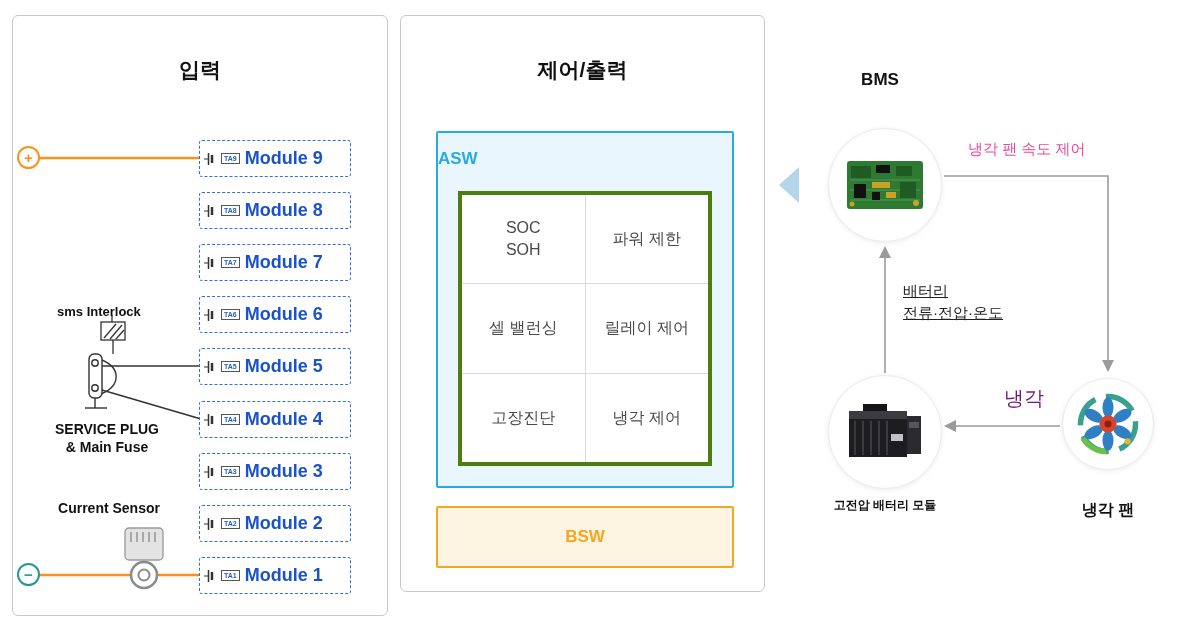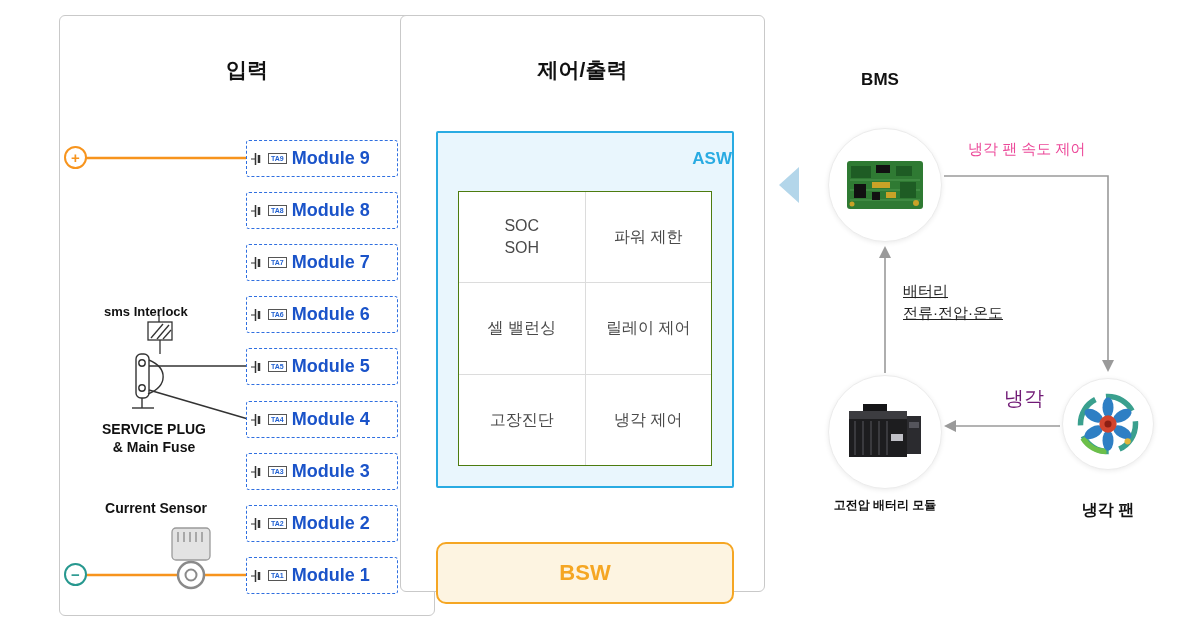--- a/index.html
+++ b/index.html
@@ -27,31 +27,31 @@
   .m-label { font-size:18px; font-weight:bold; color:#1a53c9; white-space:nowrap; }
 
   .lp-label { position:absolute; color:#111; white-space:pre-line; z-index:2; }
   .interlock-label { left:44px; top:288px; font-size:13px; font-weight:bold; }
   .plug-label { left:19px; top:404px; width:150px; text-align:center; font-size:14px; font-weight:bold; line-height:18px; }
   .sensor-label { left:26px; top:484px; width:140px; text-align:center; font-size:14px; font-weight:bold; }
 
   
   .asw-box { position:absolute; left:35px; top:115px; width:298px; height:357px;
              background:#e9f6fd; border:2px solid #29abe2; border-radius:2px; }
-  .asw-title { position:absolute; top:16px; left:0; right:0; text-align:right;
+  .asw-title { position:absolute; top:16px; left:0; right:0; text-align:left;
                font-size:17px; font-weight:bold; color:#29abe2; }
   .asw-grid { position:absolute; left:20px; right:20px; top:58px; bottom:20px;
               display:grid; grid-template-columns:1fr 1fr; grid-template-rows:1fr 1fr 1fr;
-              gap:1px; background:#dcdcdc; border:1px solid #4d7c0f; }
+              gap:1px; background:#dcdcdc; border:4px solid #4d7c0f; }
   .asw-cell { background:#fff; display:flex; align-items:center; justify-content:center;
               font-size:16px; color:#4a4a4a; text-align:center; white-space:pre-line; line-height:22px; }
   .bsw-box { position:absolute; left:35px; top:490px; width:298px; height:62px;
-             background:#fdf4e1; border:2px solid #f5a623; border-radius:10px;
+             background:#fdf4e1; border:2px solid #f5a623; border-radius:2px;
              display:flex; align-items:center; justify-content:center;
-             font-size:22px; font-weight:bold; color:#f5a623;margin-top:36px; }
+             font-size:17px; font-weight:bold; color:#f5a623; }
 
   
   .chevron { position:absolute; left:779px; top:167px; width:0; height:0;
              border-top:18px solid transparent; border-bottom:18px solid transparent;
              border-right:20px solid #b3d6ea; }
   .circle { position:absolute; border-radius:50%; background:#fff; border:1px solid #ececec;
             box-shadow:0 1px 5px rgba(0,0,0,0.08);
             display:flex; align-items:center; justify-content:center; }
   .bms-circle { left:828px; top:128px; width:114px; height:114px; }
   .battery-circle { left:828px; top:375px; width:114px; height:114px; }
@@ -65,21 +65,21 @@
   .batmod-label { left:795px; top:497px; width:180px; text-align:center; font-size:12px; font-weight:bold; }
   .fan-label { left:1058px; top:500px; width:100px; text-align:center; font-size:16px; font-weight:bold; }
 
   .arrows { position:absolute; left:770px; top:0; pointer-events:none; }
 </style>
 </head>
 <body>
 
 <div class="stage">
 
-  <div class="panel" style="left:12px; top:15px; width:376px; height:601px;margin-left:47px;">
+  <div class="panel" style="left:12px; top:15px; width:376px; height:601px;">
     <div class="panel-title">입력</div>
 
     <svg class="wiring" width="374" height="599" viewBox="0 0 374 599">
 
       <line x1="16" y1="142" x2="188" y2="142" stroke="#f7941d" stroke-width="2.5"></line>
 
       <line x1="16" y1="559" x2="188" y2="559" stroke="#f7941d" stroke-width="2.5"></line>
 
       <g stroke="#333" fill="none" stroke-width="1.3">
         <line x1="99" y1="299" x2="99" y2="306"></line>

